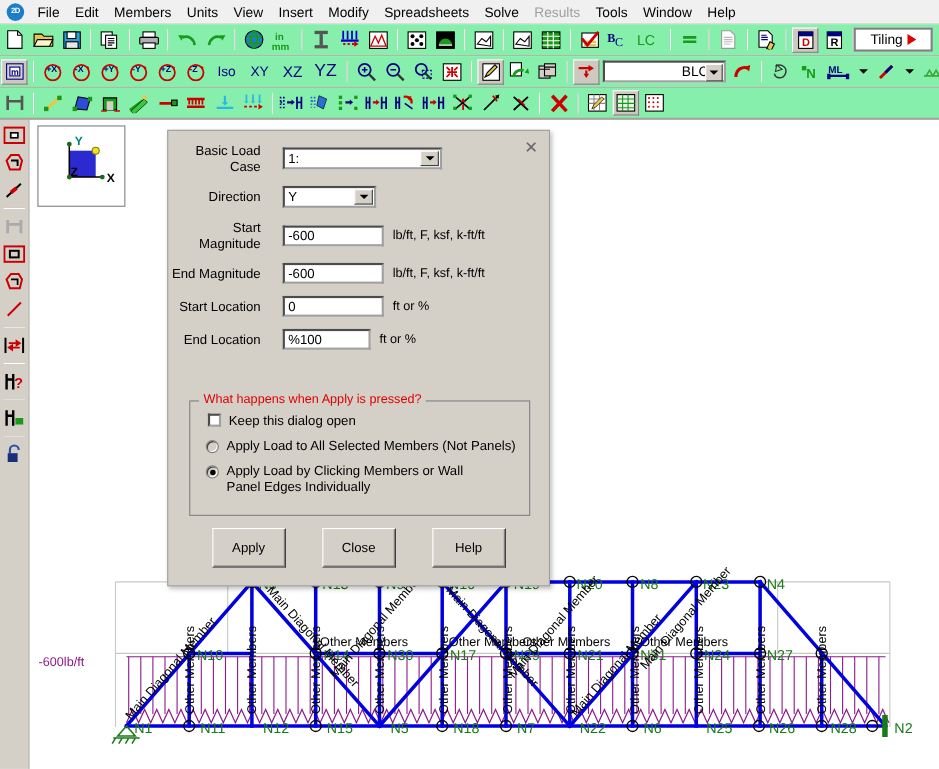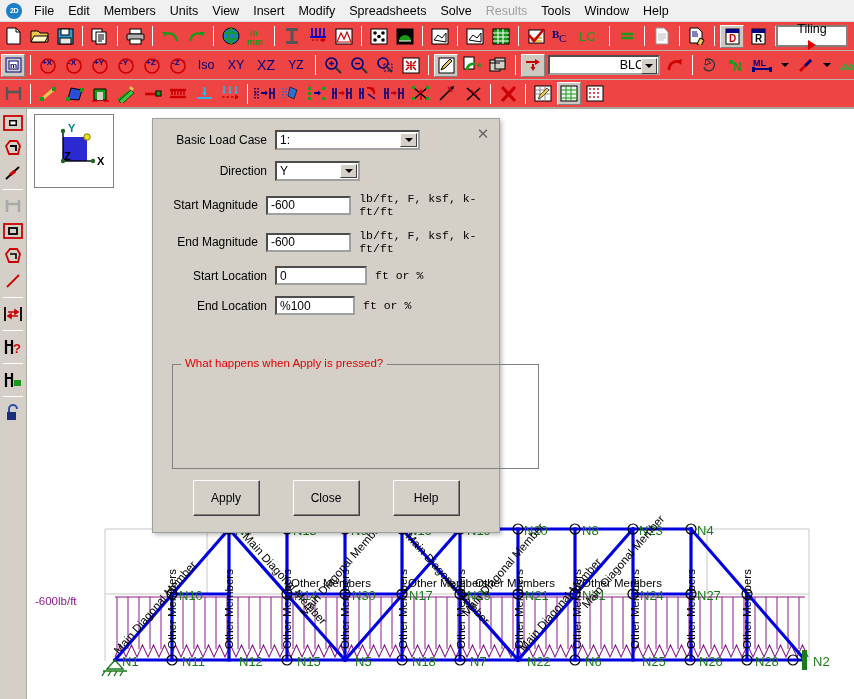--- a/index.html
+++ b/index.html
@@ -23,21 +23,21 @@
     background: #1a7ec8; color: #fff; font-size: 7px; font-weight: bold;
     display: flex; align-items: center; justify-content: center;
     margin: 0 5px 0 6px; letter-spacing: -0.4px;
   }
   .menuitem { padding: 2px 7px; white-space: nowrap; }
   .menuitem.disabled { color: #a0a0a0; }
 
   
   .tb {
     position: absolute; left: 0; width: 854px;
-    background: #ef4444; display: flex; align-items: center;
+    background: #86efac; display: flex; align-items: center;
     border-bottom: 1px solid #b8b4ac;
   }
   #tb1 { top: 22px; height: 29px; }
   #tb2 { top: 51px; height: 29px; }
   #tb3 { top: 80px; height: 29px; border-bottom: 2px solid #a8a49c; }
 
   .tbtn {
     width: 24px; height: 23px; margin: 0 1px;
     display: flex; align-items: center; justify-content: center;
     font-size: 13px; position: relative; flex: none;
@@ -45,21 +45,21 @@
   .tbtn.sunken { border: 1px solid #ffffff; border-right-color:#808080; border-bottom-color:#808080; background:#cdc9c1;}
   .sep { width: 1px; height: 20px; background: #808080; margin: 0 4px;
          border-right: 1px solid #ffffff; flex: none; }
   .tbtn svg { display:block; }
 
   .tiling-btn {
     position: absolute; right: 6px; top: 3px;
     width: 72px; height: 22px; background: #fff;
     border: 2px solid #808080;
     display: flex; align-items: center; justify-content: center; gap: 4px;
-    font-size: 12.5px; color: #000; flex-direction: column;
+    font-size: 12.5px; color: #000;
   }
   .tri-right { width:0;height:0;border-left:8px solid #e00000;
                border-top:5px solid transparent;border-bottom:5px solid transparent; }
 
   .blc-combo {
     width: 112px; height: 20px; background: #fff; border: 2px inset #a0a0a0;
     display: flex; align-items: center; font-size: 12.5px;
     padding-left: 3px; position: relative; flex: none; margin: 0 2px; justify-content: flex-end;
   }
   .blc-combo .arrowbox {
@@ -104,38 +104,38 @@
     height: 30px; background: #fff; display: flex; align-items: center;
     padding-left: 10px; font-size: 12.5px; color: #444;
     border-bottom: 1px solid #e5e5e5;
   }
   .dlg-close {
     position: absolute; right: 4px; top: 4px; width: 24px; height: 22px;
     display: flex; align-items: center; justify-content: center;
     font-size: 15px; color: #666;
   }
   .frow { display: flex; align-items: center; margin-top: 11px; }
-  .flabel { width: 122px; text-align: right; font-size: 12px; color: #000;
-            padding-right: 8px; }
+  .flabel { width: 104px; text-align: right; font-size: 12px; color: #000;
+            padding-right: 20px; }
   .ftext {
     height: 19px; background: #fff; border: 2px inset #a0a0a0;
     font-size: 12px; padding-left: 3px; display: flex; align-items: center;
   }
-  .funit { font-size: 11.5px; margin-left: 8px; color: #000; font-family: Liberation Mono, monospace; }
+  .funit { font-size: 11.5px; margin-left: 8px; color: #000; }
   .fcombo { height: 20px; background: #fff; border: 2px inset #a0a0a0;
             font-size: 12px; padding-left: 3px; display: flex;
             align-items: center; position: relative; }
   .fcombo .arrowbox {
     position: absolute; right: 1px; top: 1px; width: 17px; height: 14px;
     background: #d4d0c8; border: 1px solid #fff;
     border-right-color:#404040; border-bottom-color:#404040;
     display:flex; align-items:center; justify-content:center;
   }
   .groupbox {
-    position: absolute; left: 19px; top: 245px; width: 367px; height: 105px;
+    position: absolute; left: 19px; top: 245px; width: 310px; height: 105px;
     border: 1px solid #808080;
   }
   .group-legend {
     position: absolute; left: 8px; top: -8px; background: #d4d0c8;
     padding: 0 4px; font-size: 11.5px; color: #e00000;
   }
   .chkrow { display: flex; align-items: center; margin: 10px 0 0 16px; font-size: 12px; }
   .chkbox { width: 12px; height: 12px; background: #fff; border: 2px inset #a0a0a0;
             margin-right: 7px; }
   .radrow { display: flex; align-items: flex-start; margin: 9px 0 0 14px; font-size: 12px; }
@@ -417,21 +417,21 @@
     <div class="tbtn">
       <svg width="19" height="18" viewBox="0 0 19 18">
           <circle cx="9" cy="10" r="7" fill="none" stroke="#cc0000" stroke-width="1.6"></circle>
           <path d="M15 8l1-3-3-1z" fill="#cc0000"></path>
           <text x="3" y="9" font-size="8" font-weight="bold" fill="#000080" font-family="Liberation Sans">-Z</text>
         </svg>
     </div>
     <div class="tbtn" style="width:28px;color:#000080;font-size:12.5px">Iso</div>
     <div class="tbtn" style="width:28px;color:#000080;font-size:12.5px">XY</div>
     <div class="tbtn" style="width:28px;color:#000080;font-size:14px">XZ</div>
-    <div class="tbtn" style="width:28px;color:#000080;font-size:12px">YZ</div>
+    <div class="tbtn" style="width:28px;color:#000080;font-size:16px">YZ</div>
     <div class="sep"></div>
     <div class="tbtn">
       <svg width="18" height="18" viewBox="0 0 18 18">
           <circle cx="7.5" cy="7.5" r="5.5" fill="none" stroke="#000080" stroke-width="1.6"></circle>
           <path d="M11.5 11.5L17 17" stroke="#333" stroke-width="2.2"></path>
           <path d="M5 7.5h5M7.5 5v5" stroke="#000080" stroke-width="1.4"></path>
         </svg>
     </div>
     <div class="tbtn">
       <svg width="18" height="18" viewBox="0 0 18 18">
@@ -1065,20 +1065,32 @@
     </div>
 
     <div class="frow">
       <div class="flabel">End Location</div>
       <div class="ftext" style="width:80px">%100</div>
       <div class="funit">ft or %</div>
     </div>
 
     <div class="groupbox">
       <div class="group-legend">What happens when Apply is pressed?</div>
+      <div class="chkrow">
+        <span class="chkbox"></span>
+        <span>Keep this dialog open</span>
+      </div>
+      <div class="radrow">
+        <span class="radio"></span>
+        <span style="width:268px">Apply Load to All Selected Members (Not Panels)</span>
+      </div>
+      <div class="radrow">
+        <span class="radio on"></span>
+        <span style="width:240px;line-height:14px">Apply Load by Clicking Members or Wall Panel Edges Individually</span>
+      </div>
     </div>
 
     <div class="dlgbtns">
       <div class="dbtn">Apply</div>
       <div class="dbtn">Close</div>
       <div class="dbtn">Help</div>
     </div>
   </div>
 
 </div>

